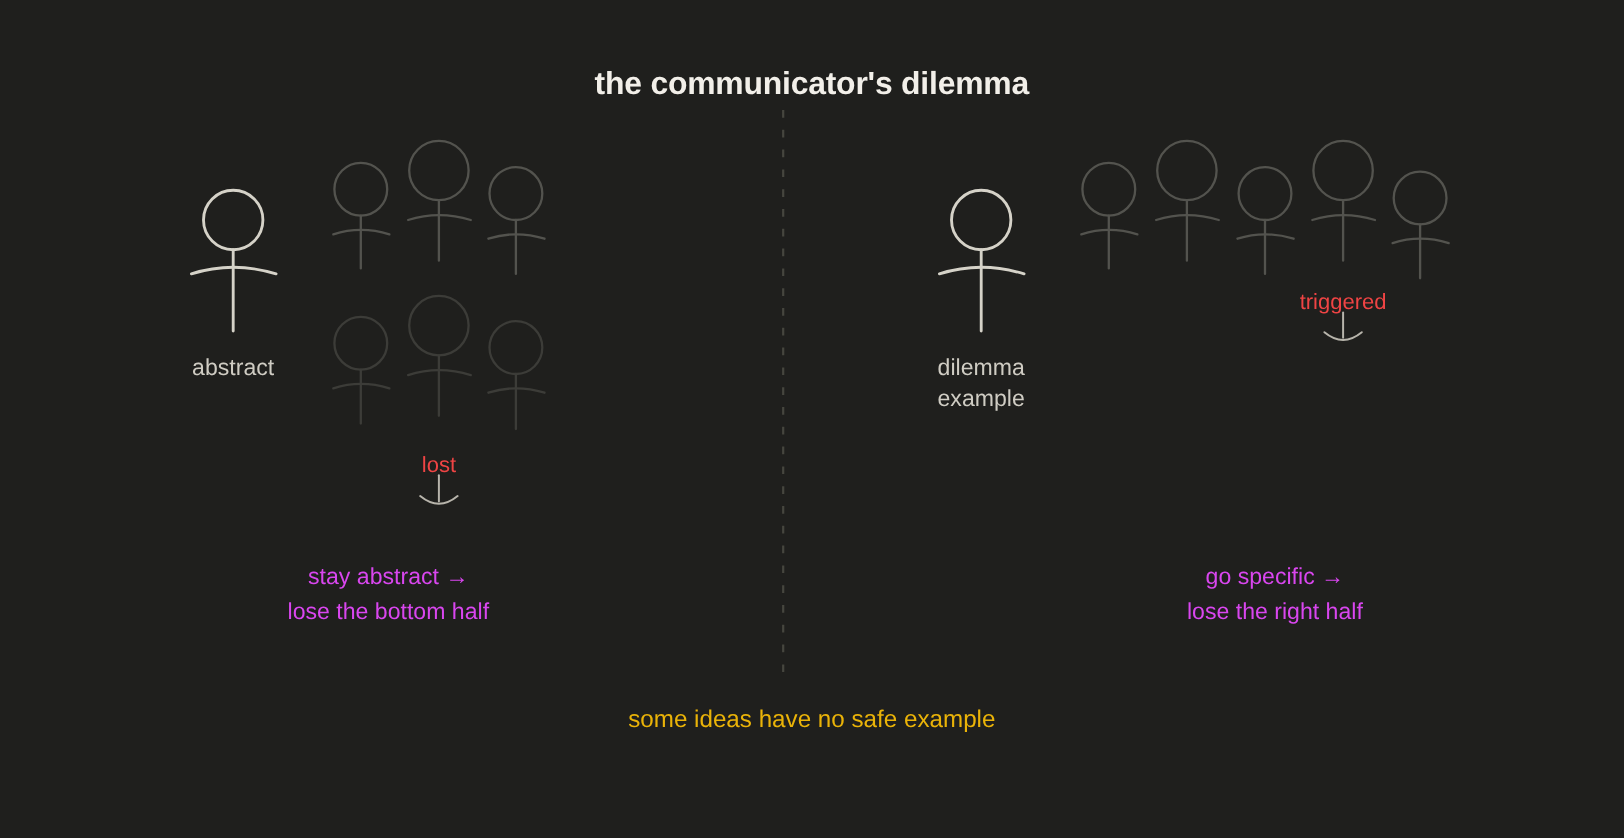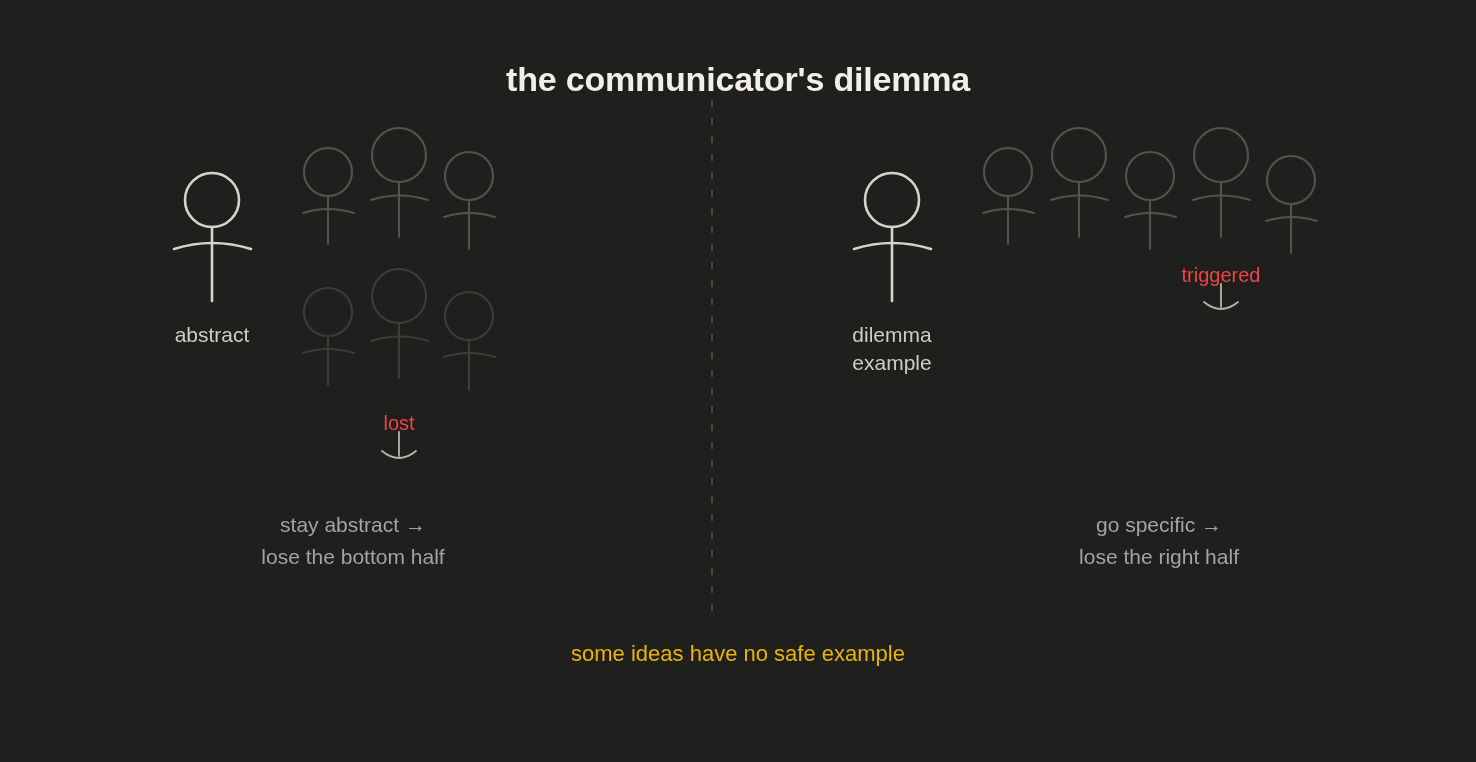--- a/index.html
+++ b/index.html
@@ -20,21 +20,21 @@
     overflow: hidden;
   }
   .abs { position: absolute; }
 
   
   .title {
     left: 0;
     right: 0;
     top: 60px;
     text-align: center;
-    font-size: 34px;
+    font-size: 29px;
     font-weight: 700;
     letter-spacing: -0.2px;
     color: #f2efe9;
   }
   .fig-label {
     text-align: center;
     font-size: 21px;
     line-height: 28px;
     color: #cfccc3;
     font-weight: 400;
@@ -44,21 +44,21 @@
     text-align: center;
     font-size: 20px;
     color: #ef4444;
     font-weight: 400;
     line-height: 24px;
   }
   .caption {
     text-align: center;
     font-size: 21px;
     line-height: 32px;
-    color: #a3a3a3;
+    color: #d946ef;
     font-weight: 400;
   }
   .conclusion {
     left: 0;
     right: 0;
     top: 641px;
     text-align: center;
     font-size: 22px;
     color: #eab308;
     font-weight: 400;

